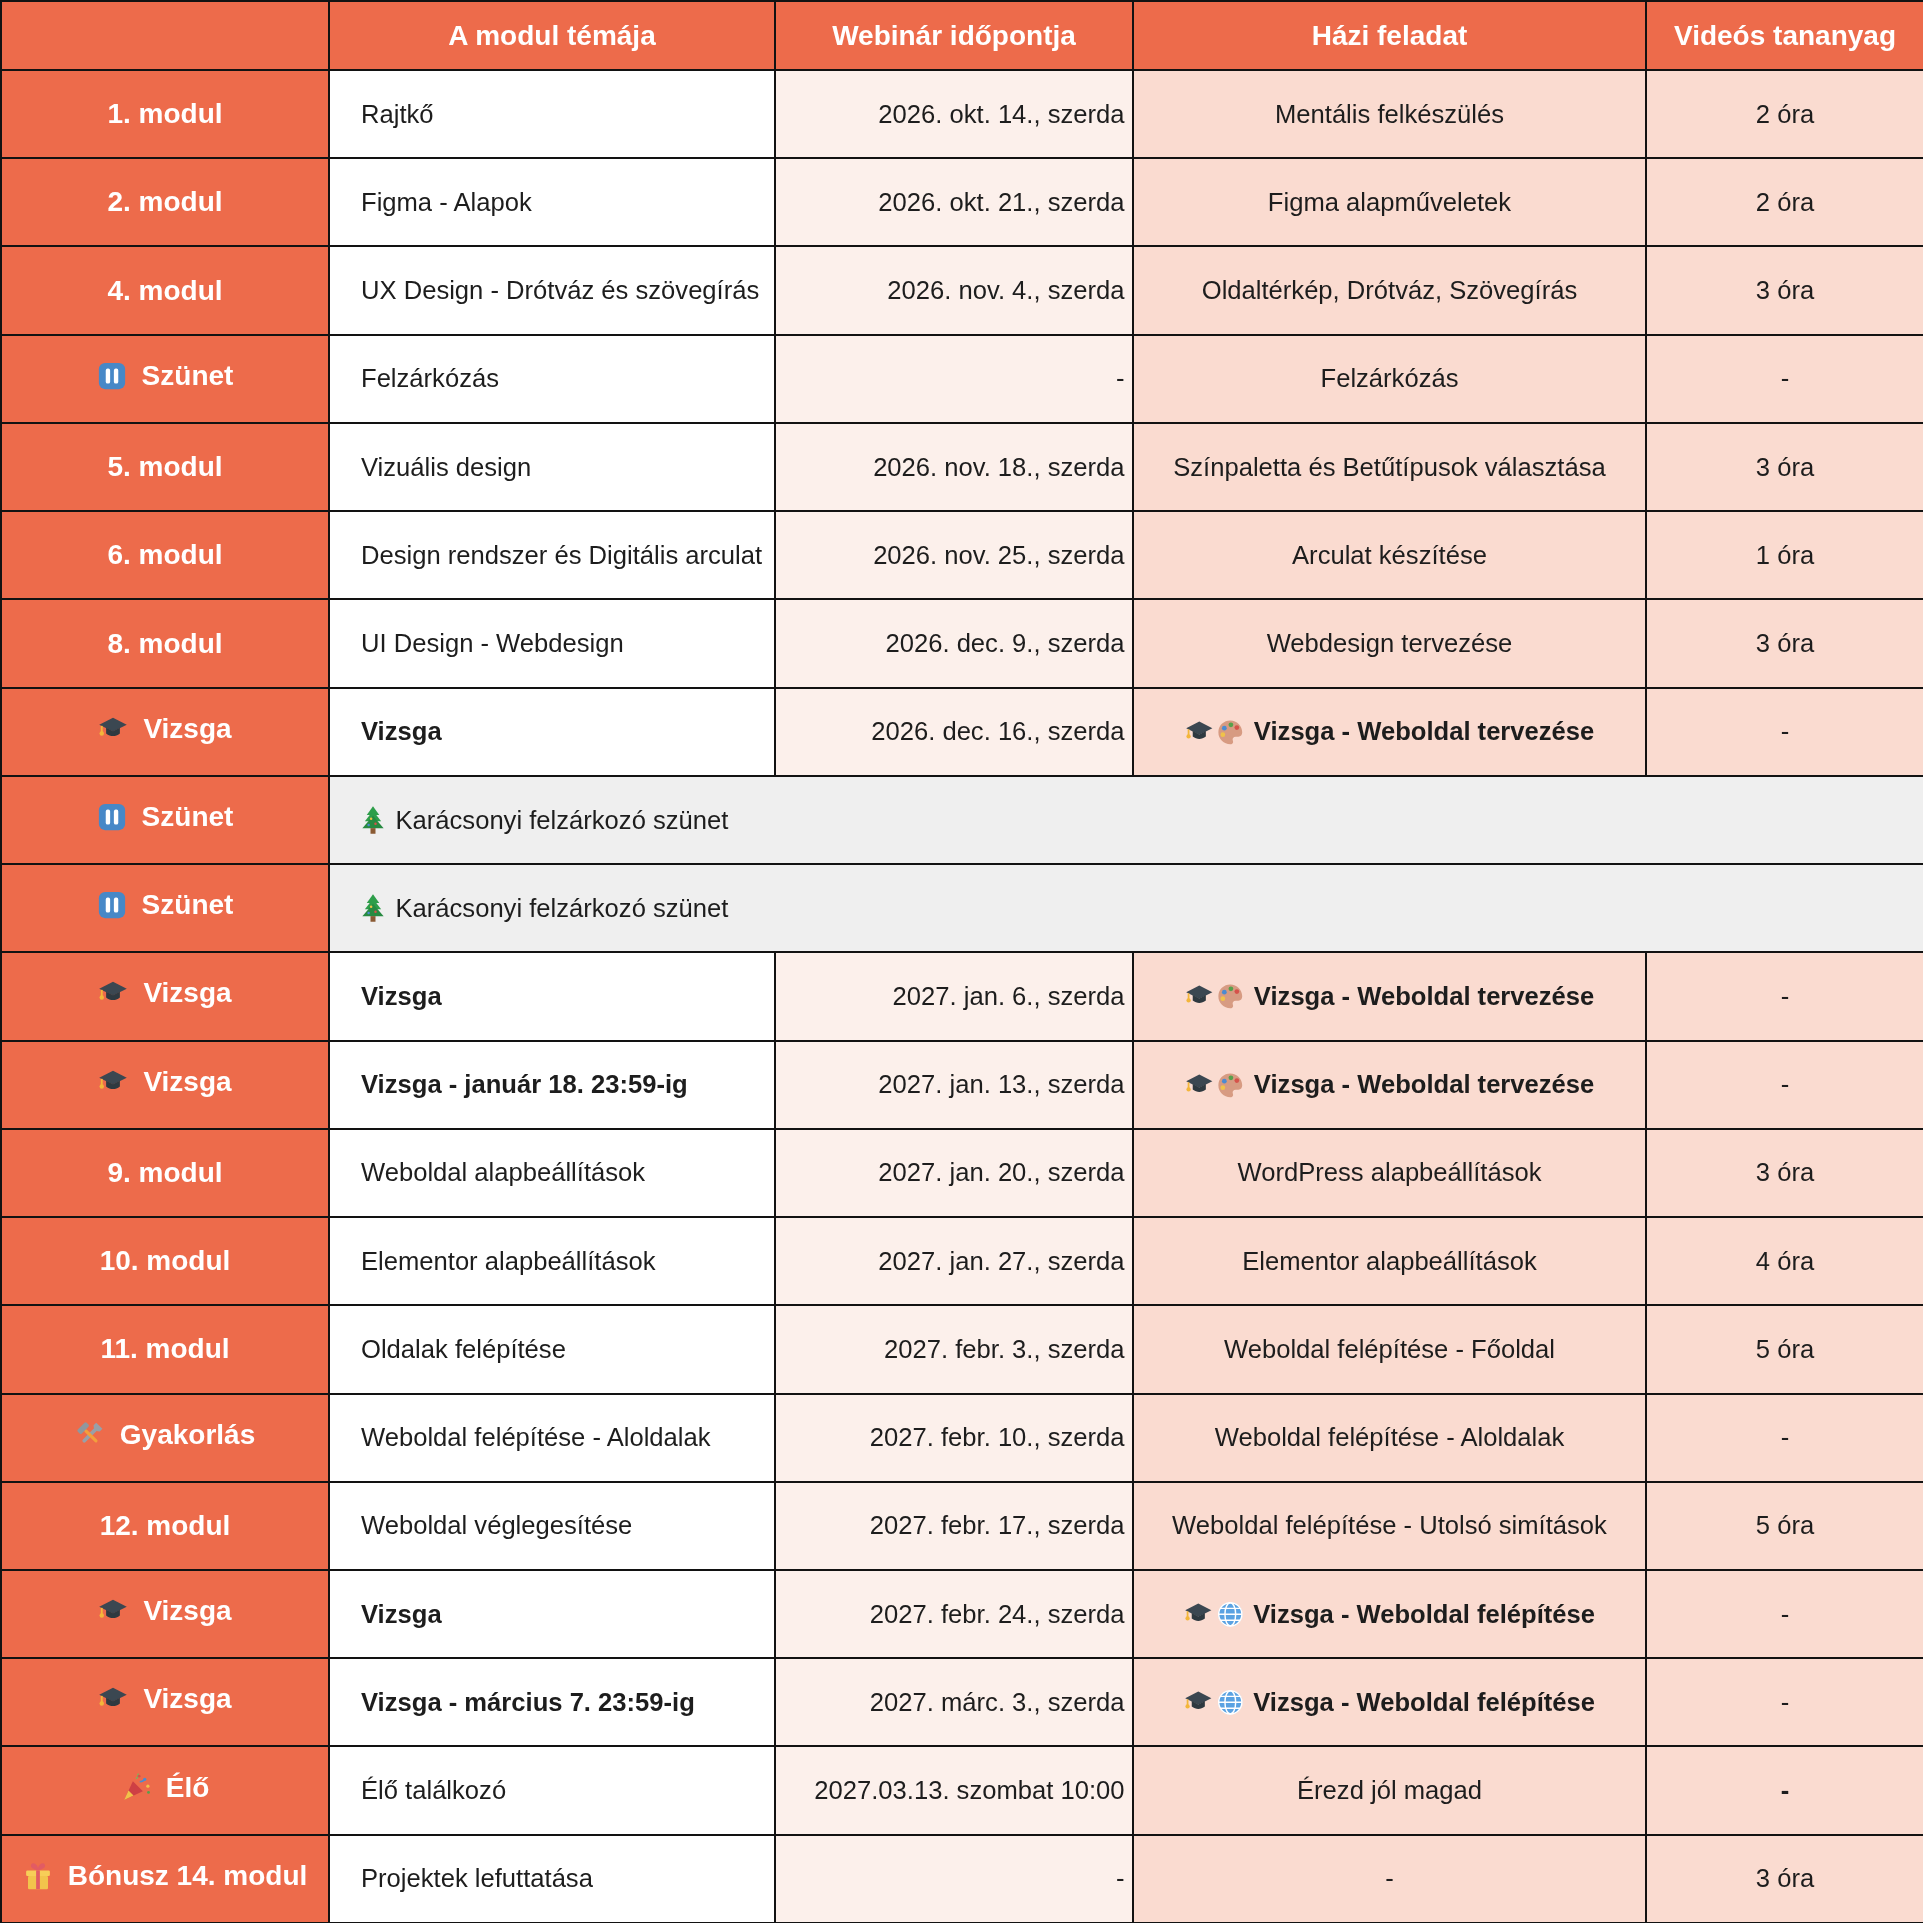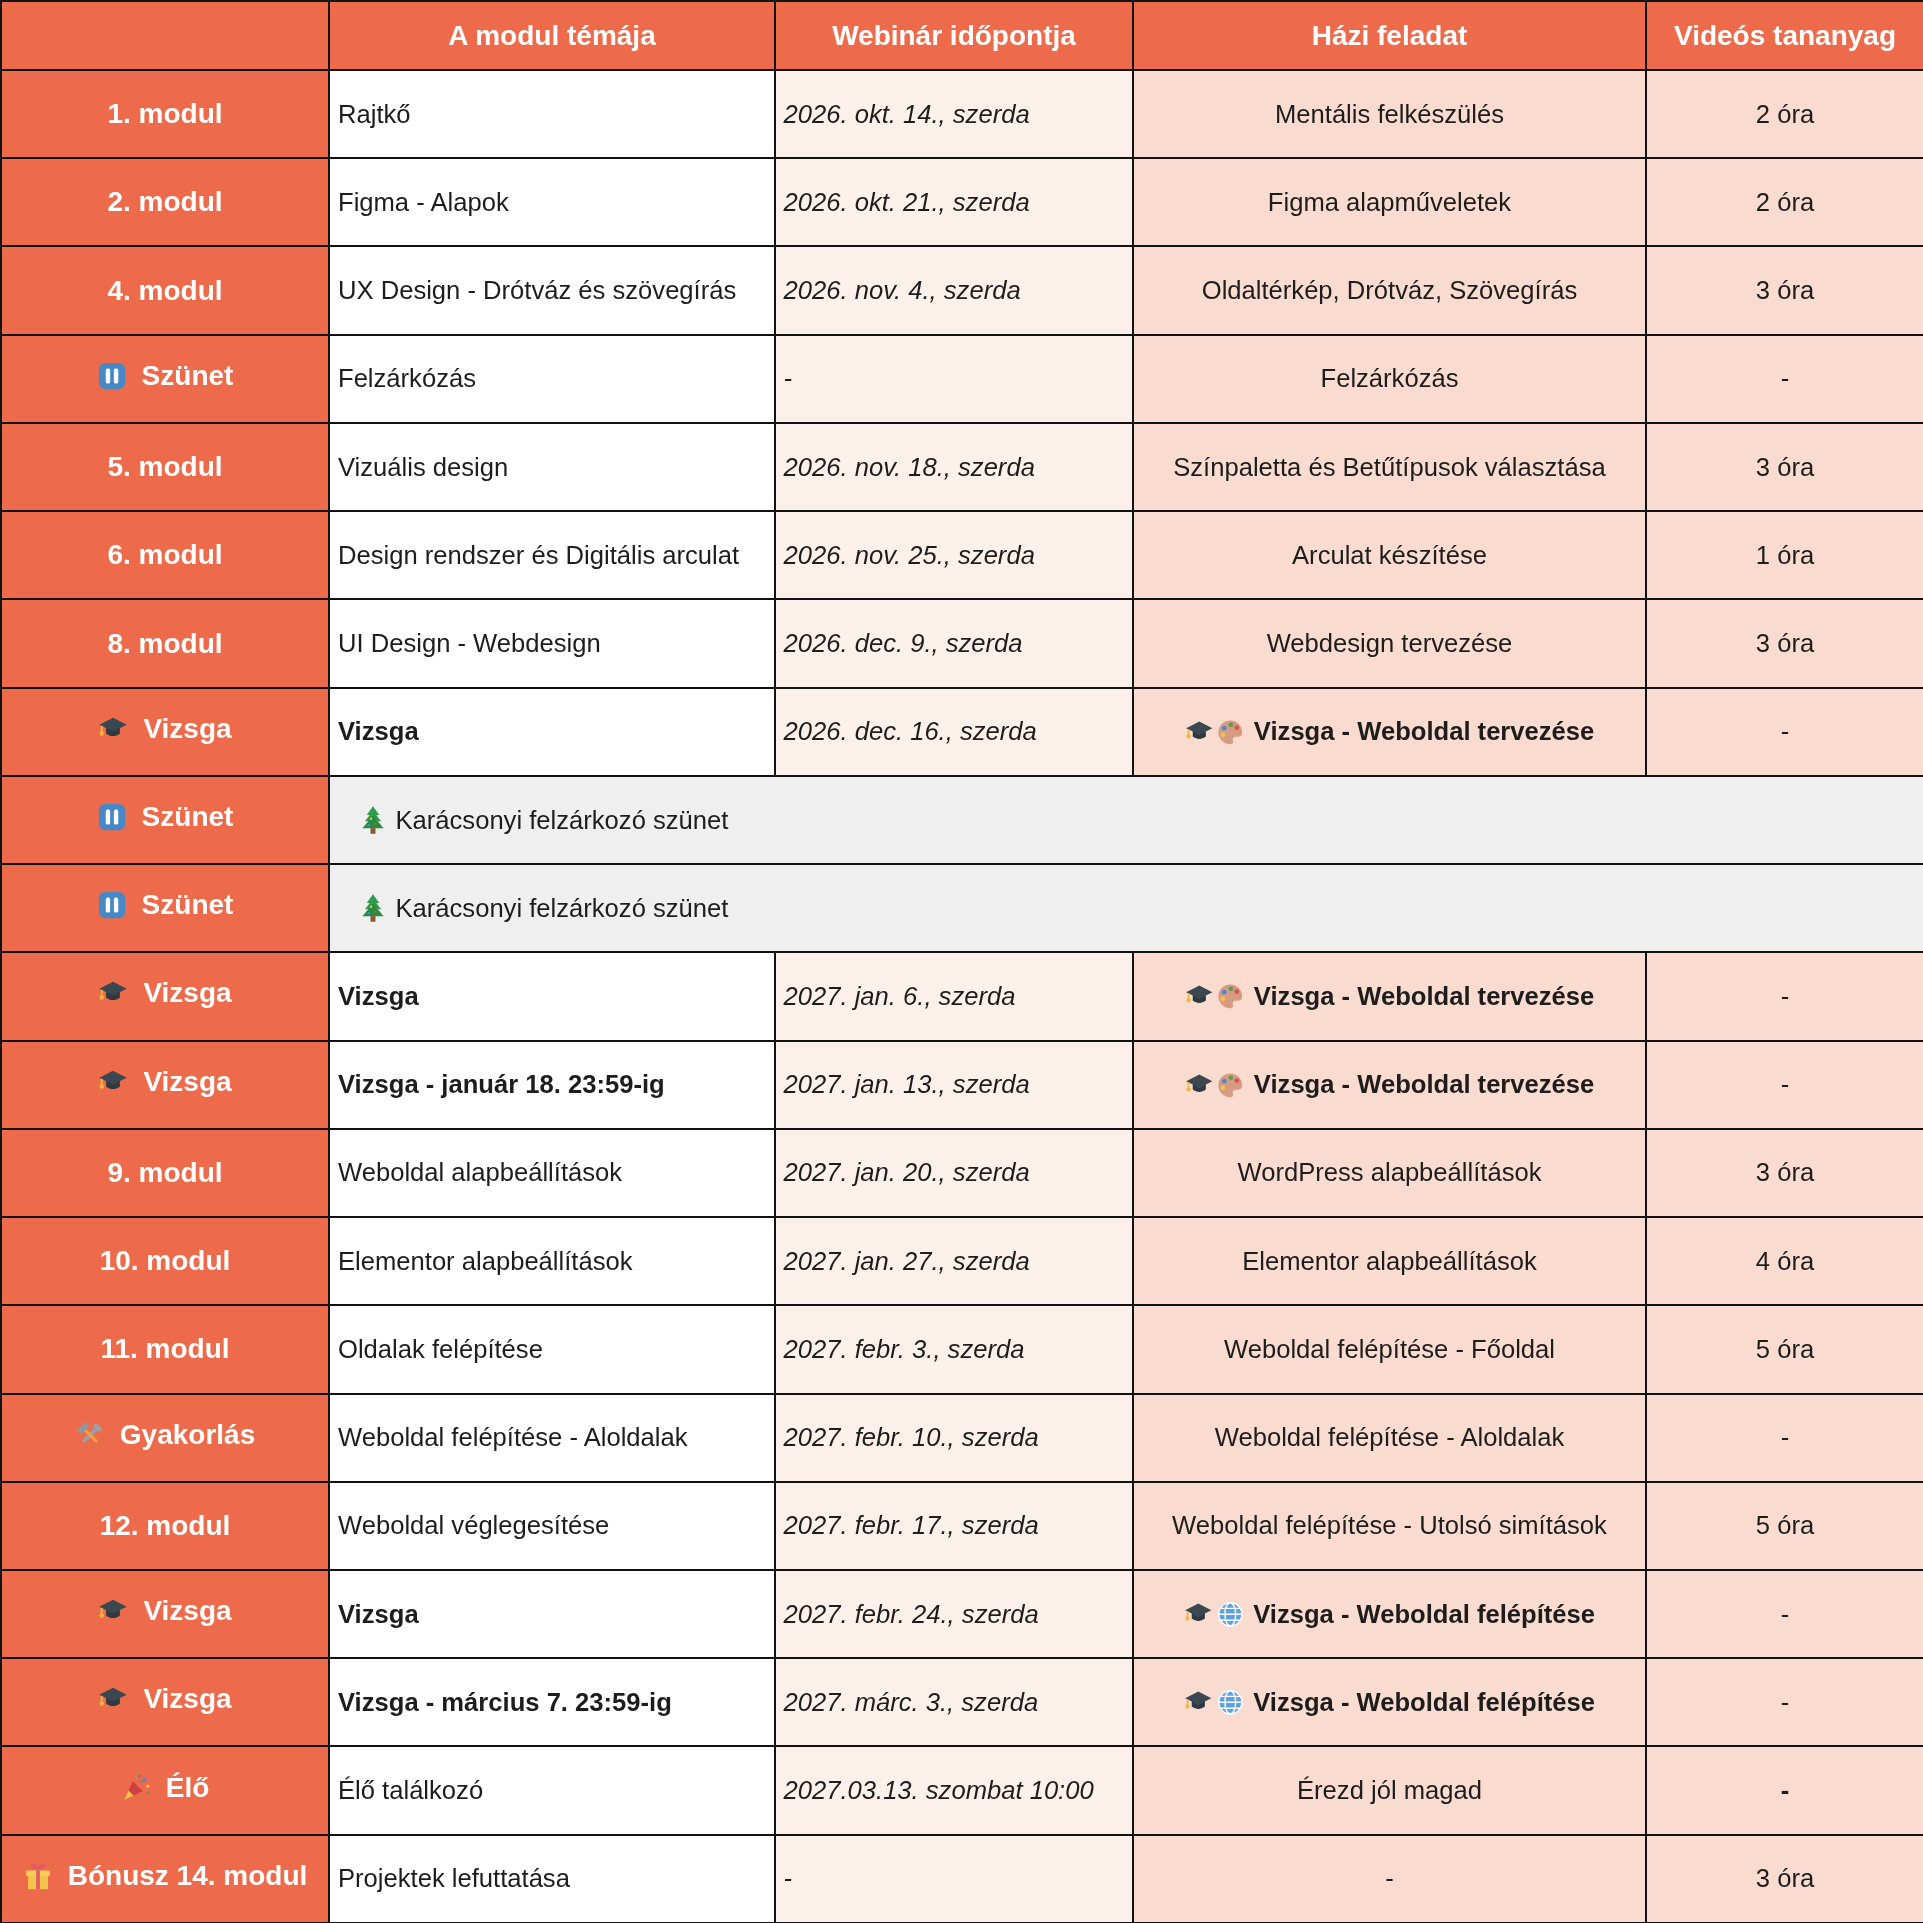--- a/index.html
+++ b/index.html
@@ -32,22 +32,22 @@
   }
   th{
     background:var(--orange);color:#fff;
     font-weight:bold;font-size:28px;text-align:center;
   }
   td.label{
     background:var(--orange);color:#fff;
     font-weight:bold;font-size:28px;text-align:center;
     white-space:nowrap;
   }
-  td.topic{background:#fff;text-align:left;padding-left:8px;}
-  td.date{background:var(--date-bg);text-align:left;font-style:italic;}
+  td.topic{background:#fff;text-align:left;padding-left:31px;}
+  td.date{background:var(--date-bg);text-align:right;}
   td.hw{background:var(--hw-bg);text-align:center;}
   td.video{background:var(--hw-bg);text-align:center;}
   td.break{background:var(--break-bg);text-align:left;padding-left:28px;}
   .b{font-weight:bold;}
   .icn{
     display:inline-block;width:30px;height:30px;
     vertical-align:-6px;margin-right:7.5px;
   }
   .icn svg{width:100%;height:100%;display:block;}
   .hwicons .icn{width:28.6px;height:28.6px;margin-right:3px;}

